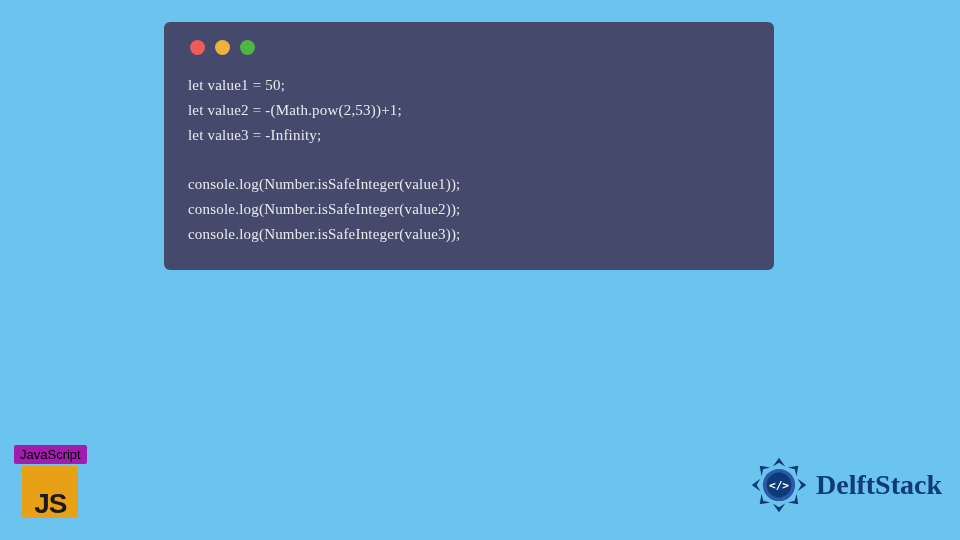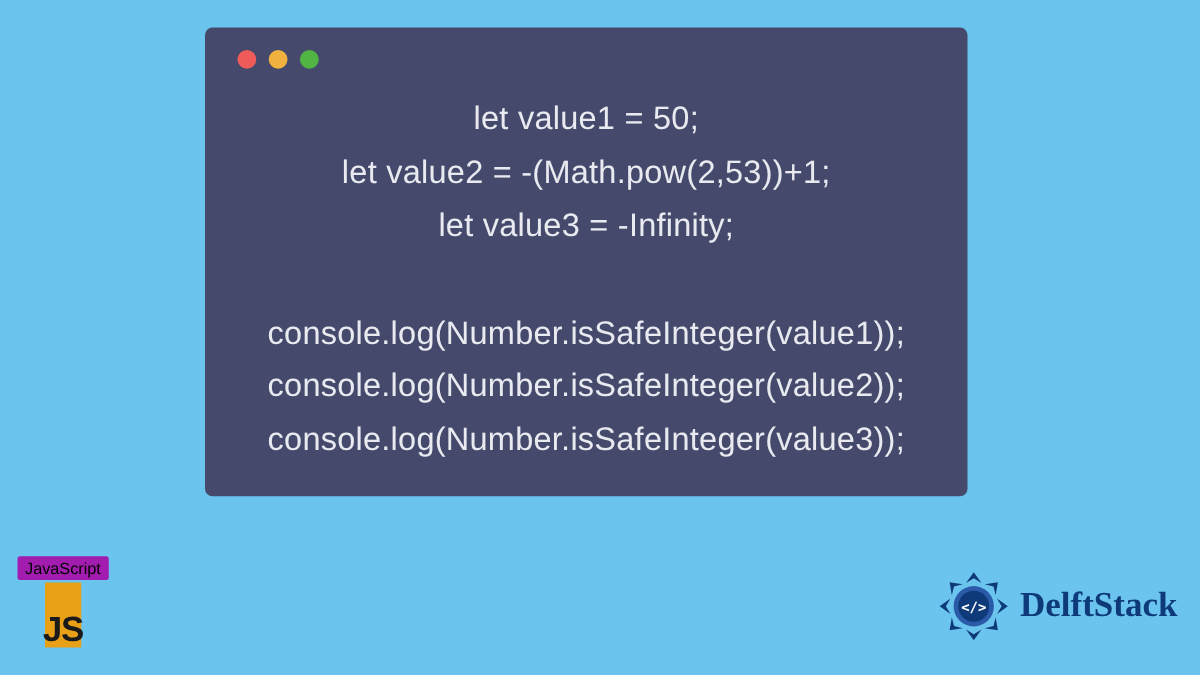--- a/index.html
+++ b/index.html
@@ -28,47 +28,46 @@
   .dot {
     width: 15px;
     height: 15px;
     border-radius: 50%;
   }
   .dot.red { background: #ee5b58; }
   .dot.yellow { background: #f0b13f; }
   .dot.green { background: #51b544; }
   .code-block {
     color: #e9eaf0;
-    font-size: 26px;
+    font-size: 15px;
     line-height: 1.65;
     white-space: pre;
-    font-family: Liberation Sans, sans-serif;
+    font-family: Liberation Serif, serif;
     letter-spacing: 0.2px;
-    text-align: center;
   }
 
   .js-badge {
     position: absolute;
     left: 14px;
     bottom: 22px;
     display: flex;
     flex-direction: column;
     align-items: center;
   }
   .js-label {
     background: #a21caf;
     color: #000000;
     font-family: Arial, sans-serif;
     font-size: 13px;
     padding: 2px 6px;
     border-radius: 2px;
     margin-bottom: 2px;
   }
   .js-logo {
-    width: 29px;
+    width: 56px;
     height: 52px;
     background: #e8a017;
     position: relative;
     display: flex;
     align-items: flex-end;
     justify-content: center;
   }
   .js-logo-text {
     font-family: Arial, sans-serif;
     font-weight: 900;

